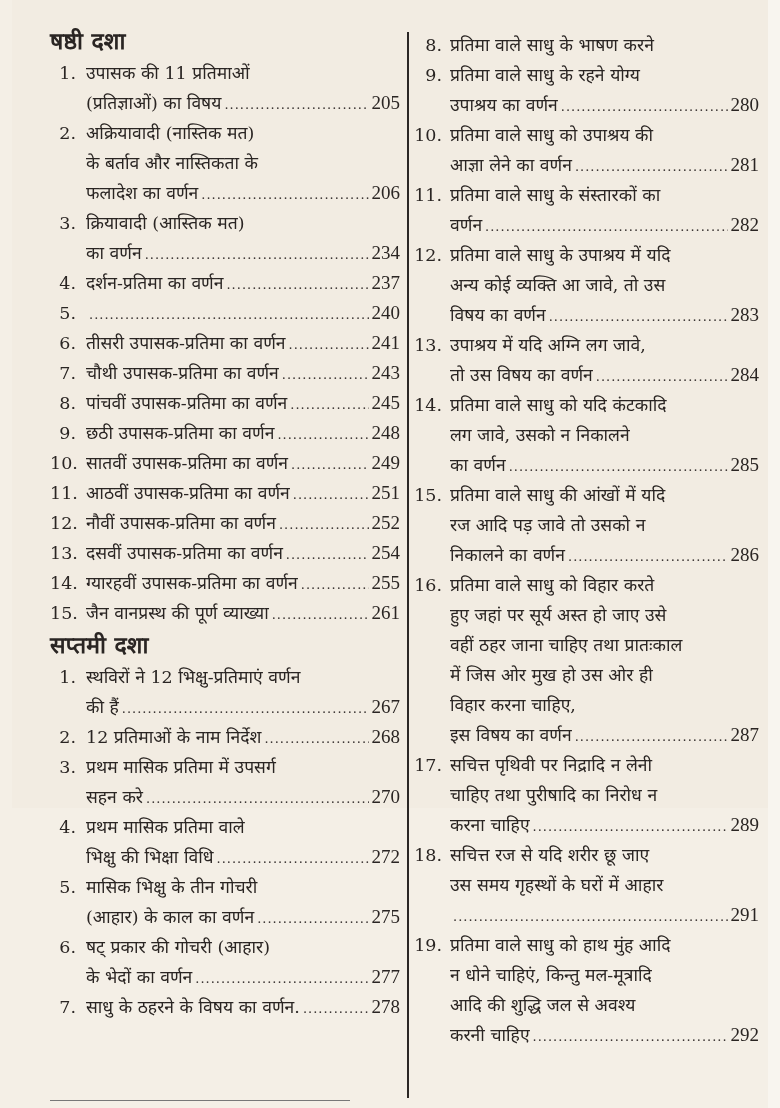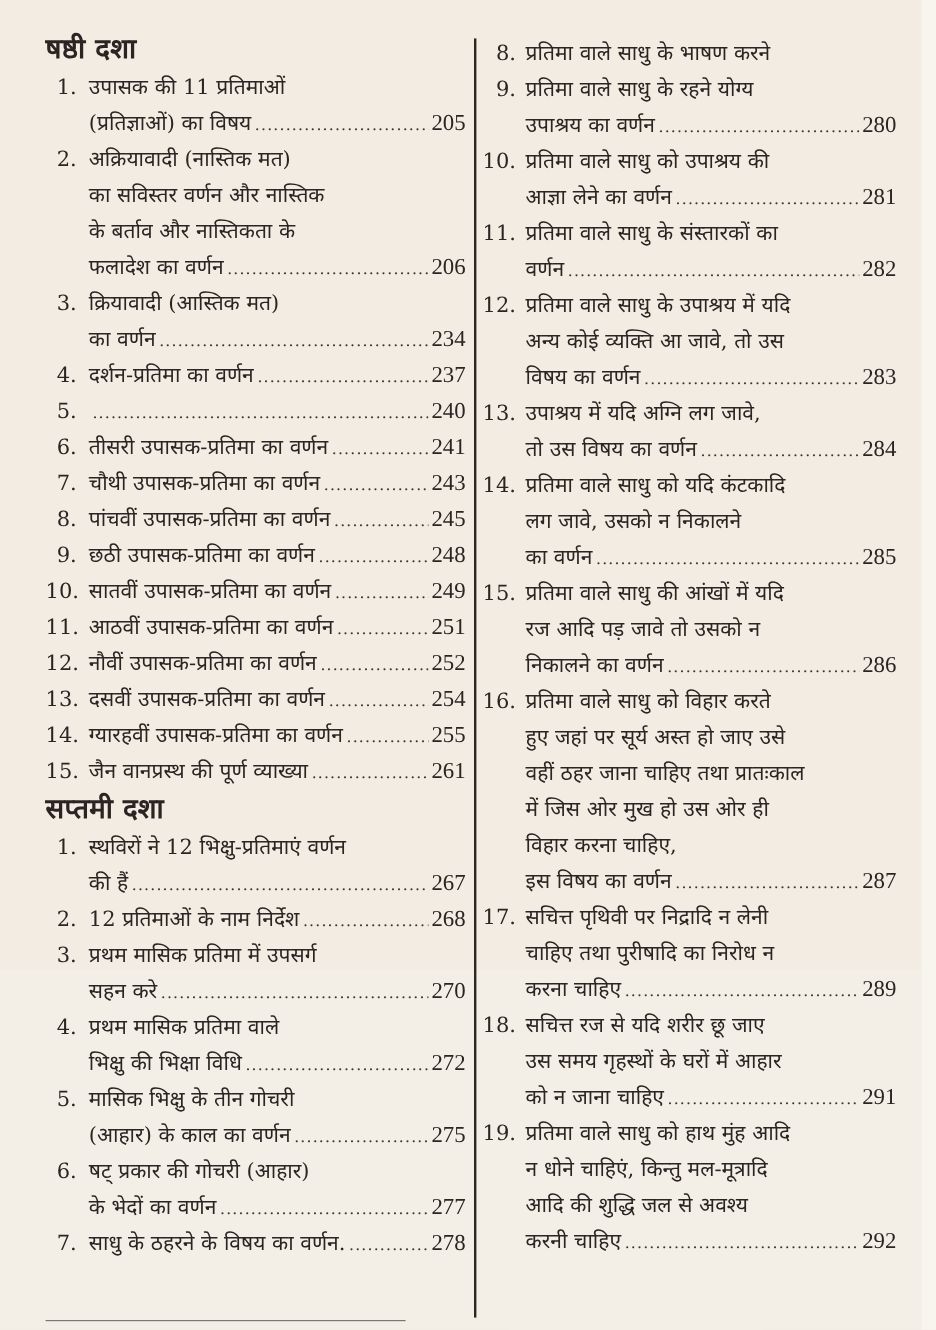--- a/index.html
+++ b/index.html
@@ -4,21 +4,21 @@
 <style>
   html, body { margin: 0; padding: 0; }
   body {
     width: 780px; height: 1108px; overflow: hidden;
     background: #f4efe6;
     font-family: "DejaVu Serif", "Liberation Serif", serif;
     color: #2a2523;
     position: relative;
   }
   .page {
-    position: absolute; left: 0; top: 0; width: 768px; height: 808px;
+    position: absolute; left: 12px; top: 0; width: 768px; height: 808px;
     background: #f2ece2;
   }
   .edge { position: absolute; left: 768px; top: 0; width: 12px; height: 1108px; background: #f8f5ef; }
   .divider {
     position: absolute; left: 395px; top: 32px; width: 2px; height: 1066px; background: #2b2725;
   }
   .bottom-rule {
     position: absolute; left: 38px; top: 1100px; width: 300px; height: 1px; background: #777;
   }
   .col { position: absolute; top: 0; }
@@ -71,25 +71,20 @@
       </div>
       <div class="entry">
         <div class="line">
           <span class="num">2.</span>
           <div class="text-wrap">
             <span class="seg">अक्रियावादी (नास्तिक मत)</span>
           </div>
         </div>
         <div class="line">
           <div class="text-wrap">
-            <span class="seg">का सविस्तर वर्णन और नास्तिक</span>
-          </div>
-        </div>
-        <div class="line">
-          <div class="text-wrap">
             <span class="seg">के बर्ताव और नास्तिकता के</span>
           </div>
         </div>
         <div class="line">
           <div class="text-wrap">
             <span class="seg">फलादेश का वर्णन</span>
             <span class="leader"></span>
             <span class="page-no">206</span>
           </div>
         </div>
@@ -517,21 +512,20 @@
             <span class="seg">सचित्त रज से यदि शरीर छू जाए</span>
           </div>
         </div>
         <div class="line">
           <div class="text-wrap">
             <span class="seg">उस समय गृहस्थों के घरों में आहार</span>
           </div>
         </div>
         <div class="line">
           <div class="text-wrap">
-            <span class="seg">को न जाना चाहिए</span>
             <span class="leader"></span>
             <span class="page-no">291</span>
           </div>
         </div>
       </div>
       <div class="entry">
         <div class="line">
           <span class="num">19.</span>
           <div class="text-wrap">
             <span class="seg">प्रतिमा वाले साधु को हाथ मुंह आदि</span>

